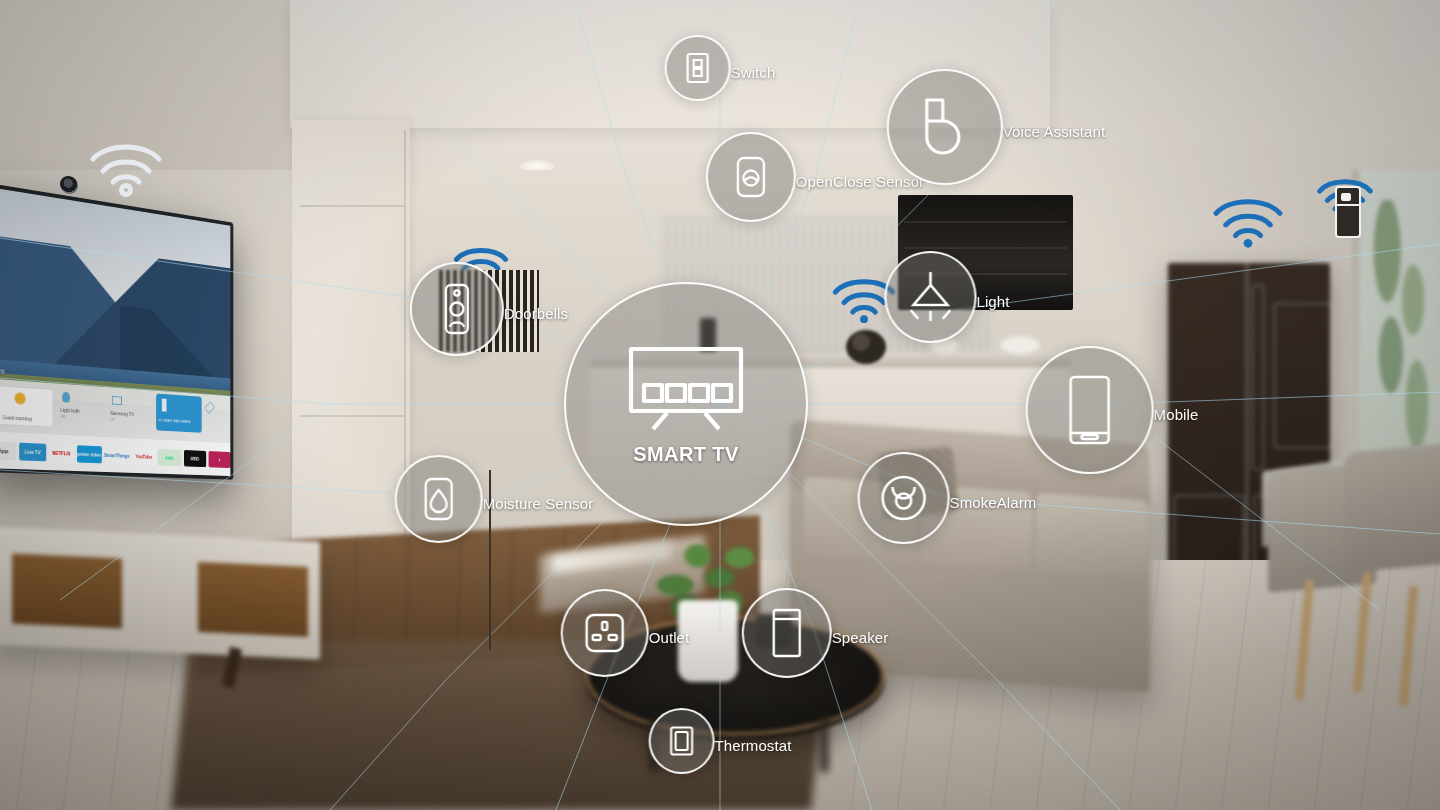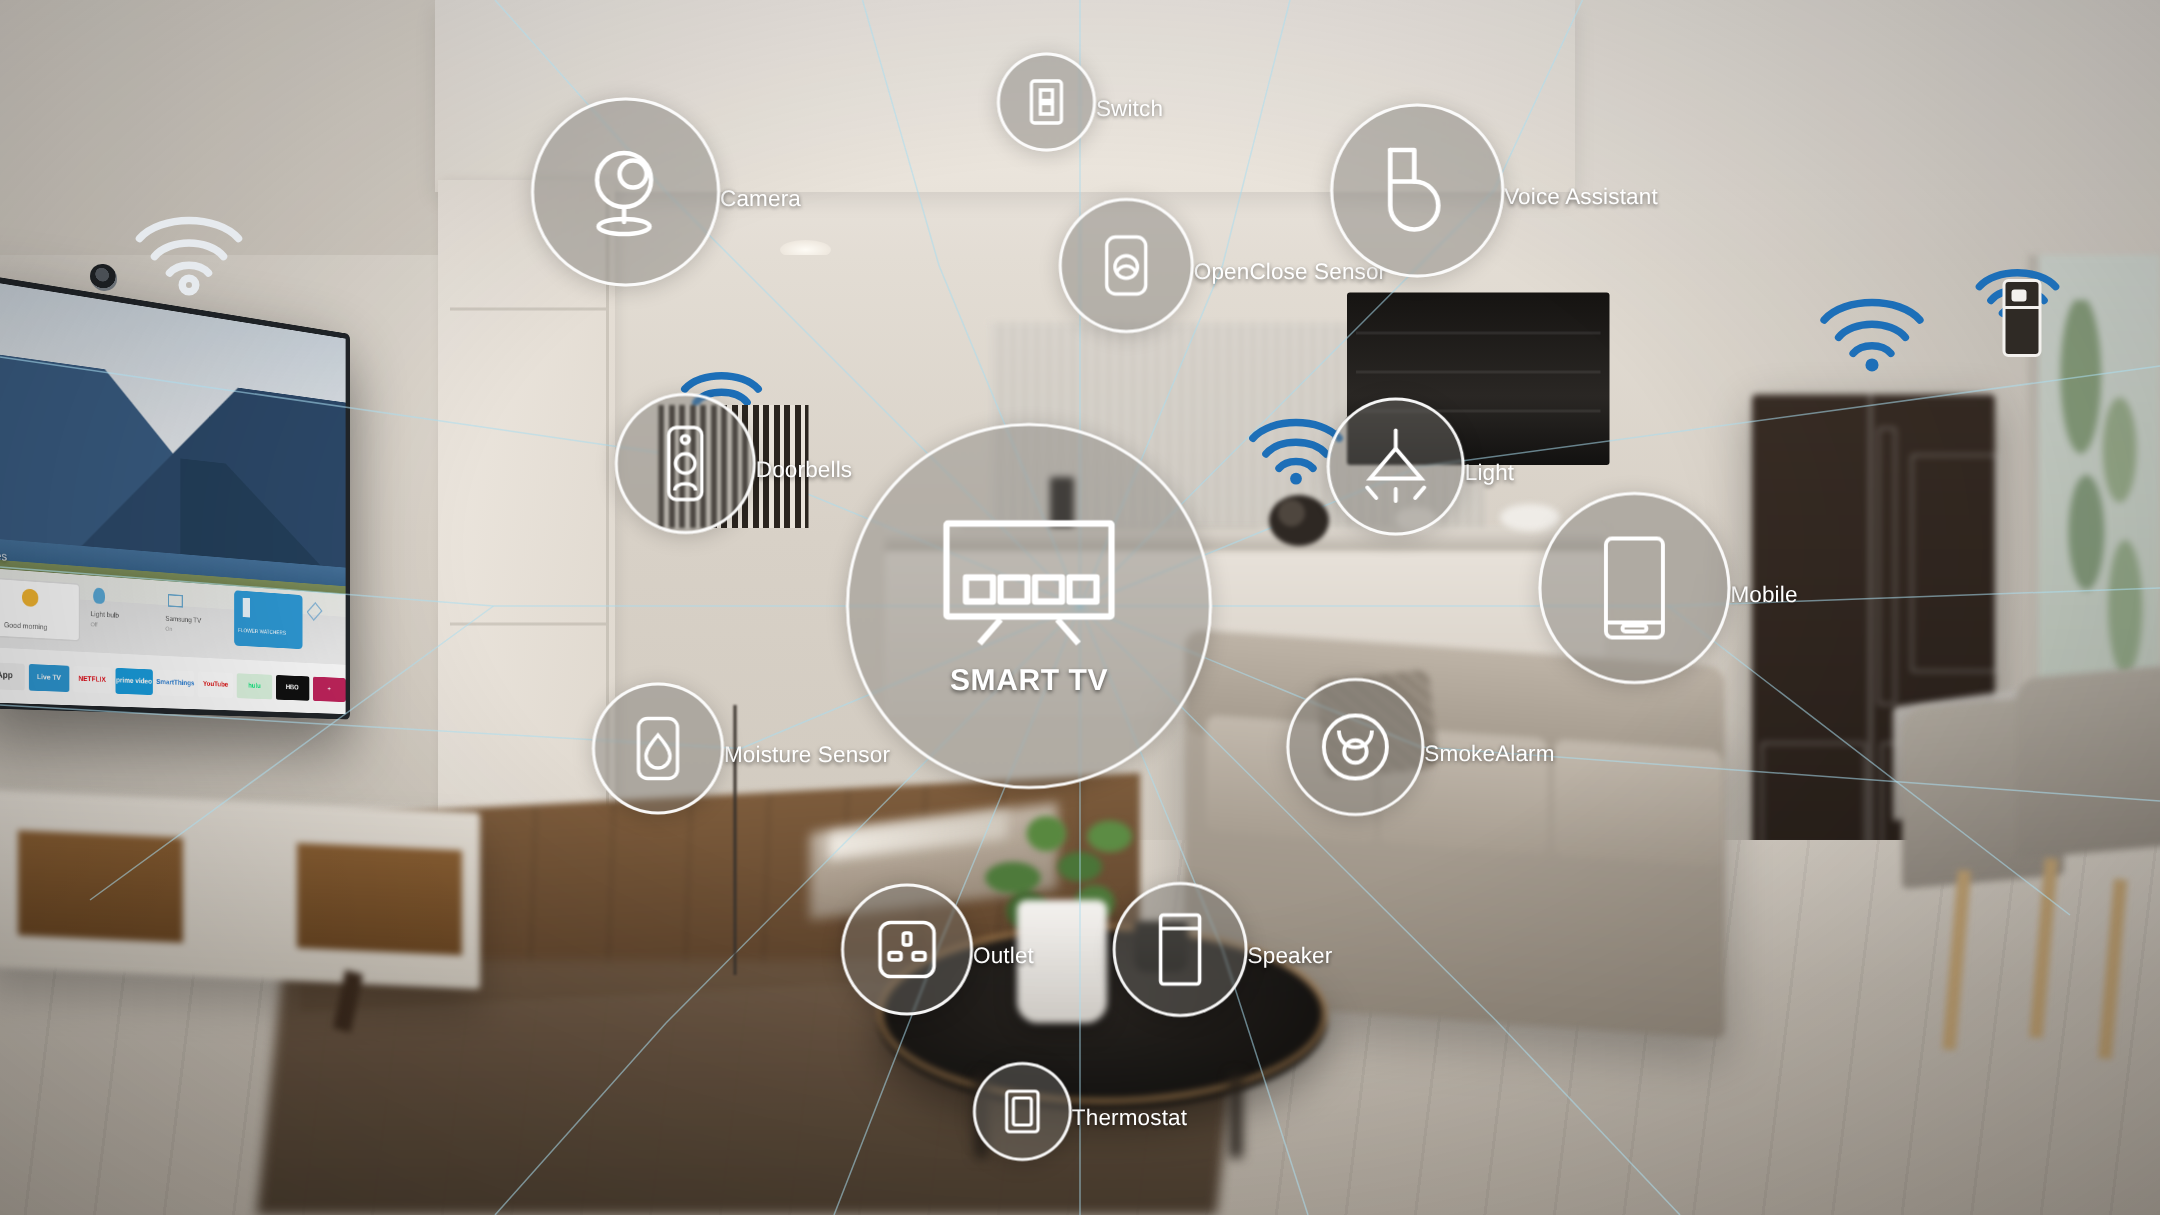--- a/index.html
+++ b/index.html
@@ -567,31 +567,20 @@
         <rect x="40" y="40" width="18" height="16"></rect>
         <rect x="63" y="40" width="18" height="16"></rect>
         <rect x="86" y="40" width="18" height="16"></rect>
         <line x1="26" y1="84" x2="40" y2="68"></line>
         <line x1="92" y1="84" x2="78" y2="68"></line>
       </svg>
     </div>
     <div class="label">SMART TV</div>
   </div>
 
-  <div class="node" style="left:444px; top:128px;">
-    <div class="bubble" style="width:126px; height:126px;">
-      <svg class="ic" width="58" height="60" viewBox="0 0 58 60" fill="none" stroke="#fff" stroke-width="3" stroke-linecap="round">
-        <circle cx="28" cy="22" r="18"></circle>
-        <circle cx="34" cy="18" r="9"></circle>
-        <line x1="28" y1="40" x2="28" y2="50"></line>
-        <ellipse cx="28" cy="53" rx="17" ry="5"></ellipse>
-      </svg>
-    </div>
-    <div class="label">Camera</div>
-  </div>
 
   <div class="node" style="left:720px; top:68px;">
     <div class="bubble" style="width:66px; height:66px;">
       <svg class="ic" width="24" height="32" viewBox="0 0 24 32" fill="none" stroke="#fff" stroke-width="2.2">
         <rect x="2" y="2" width="20" height="28" rx="2"></rect>
         <rect x="8" y="8" width="8" height="7"></rect>
         <rect x="8" y="17" width="8" height="7"></rect>
       </svg>
     </div>
     <div class="label">Switch</div>
@@ -625,34 +614,34 @@
     <div class="bubble" style="width:116px; height:116px;">
       <svg class="ic" width="56" height="60" viewBox="0 0 56 60" fill="none" stroke="#fff" stroke-width="3.1" stroke-linejoin="round" stroke-linecap="round">
         <path d="M10 3 L10 40 A16 16 0 1 0 26 24 L10 24"></path>
         <path d="M10 3 L26 3 L26 24"></path>
       </svg>
     </div>
     <div class="label">Voice Assistant</div>
   </div>
 
 
-  <div class="node" style="left:947px; top:311px;">
+  <div class="node" style="left:947px; top:297px;">
     <div class="bubble" style="width:92px; height:92px;">
       <svg class="ic" width="50" height="52" viewBox="0 0 50 52" fill="none" stroke="#fff" stroke-width="2.6" stroke-linecap="round">
         <line x1="25" y1="2" x2="25" y2="14"></line>
         <path d="M25 14 L8 34 L42 34 Z"></path>
         <line x1="6" y1="40" x2="12" y2="47"></line>
         <line x1="25" y1="41" x2="25" y2="49"></line>
         <line x1="44" y1="40" x2="38" y2="47"></line>
       </svg>
     </div>
     <div class="label">Light</div>
   </div>
 
-  <div class="node" style="left:1112px; top:392px;">
+  <div class="node" style="left:1112px; top:410px;">
     <div class="bubble" style="width:128px; height:128px;">
       <svg class="ic" width="42" height="70" viewBox="0 0 42 70" fill="none" stroke="#fff" stroke-width="2.6">
         <rect x="2" y="2" width="38" height="66" rx="4"></rect>
         <line x1="2" y1="58" x2="40" y2="58"></line>
         <rect x="13" y="60" width="16" height="4" rx="2"></rect>
       </svg>
     </div>
     <div class="label">Mobile</div>
   </div>
 

